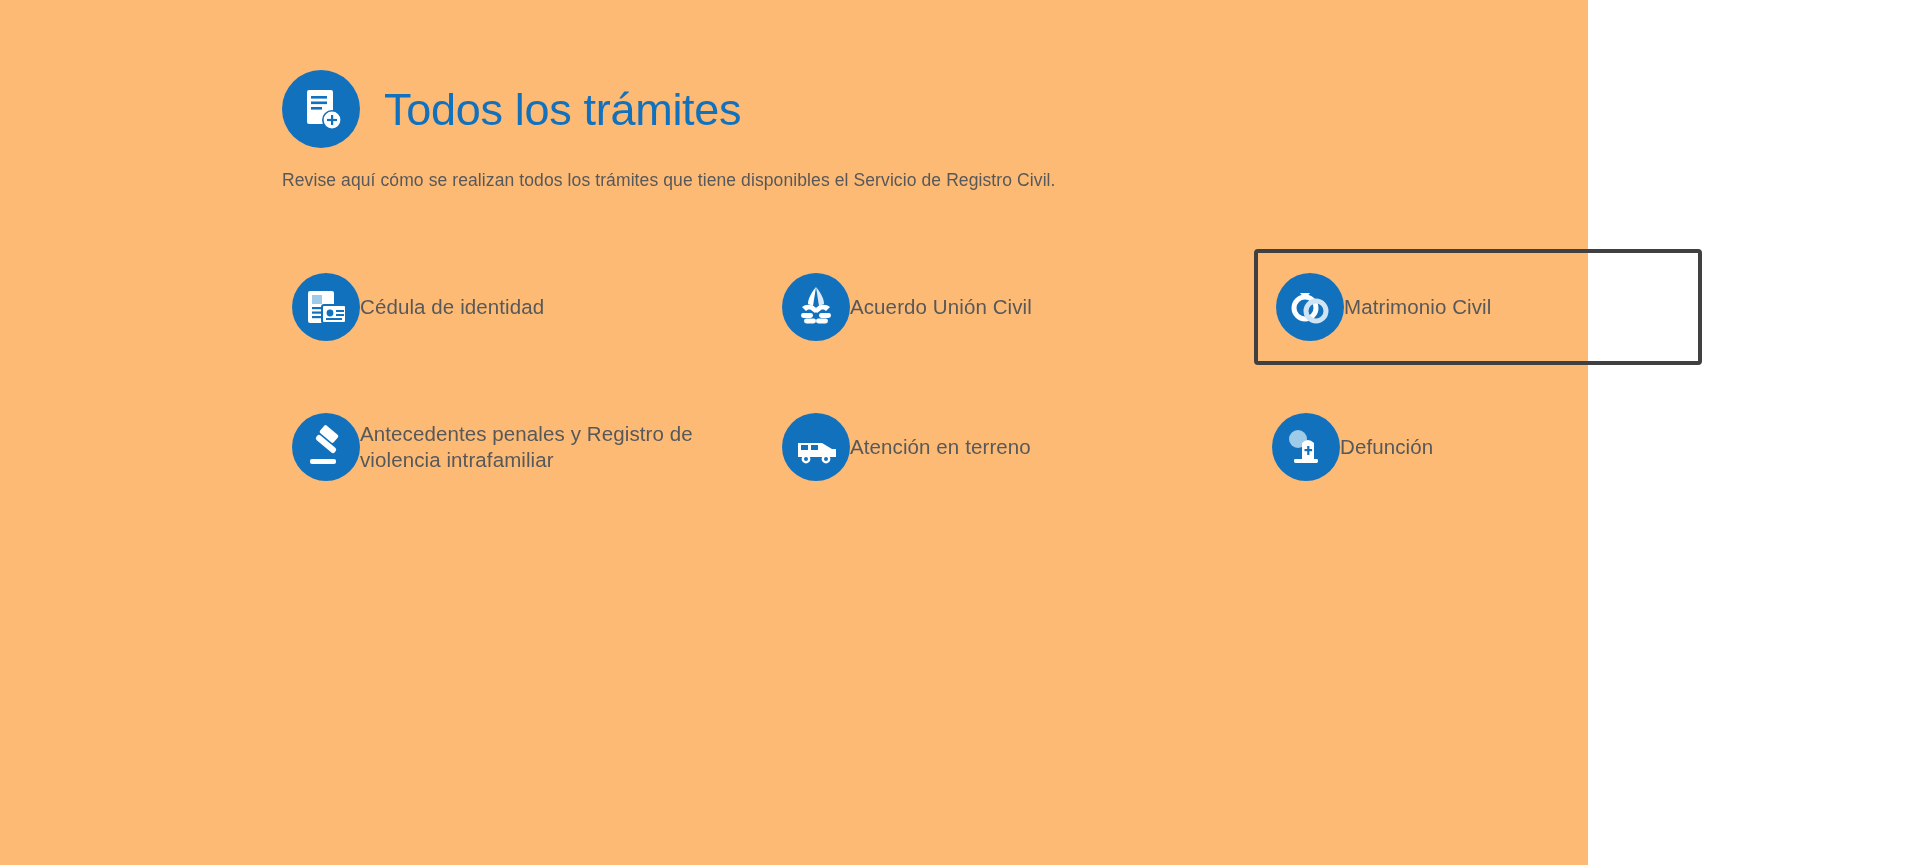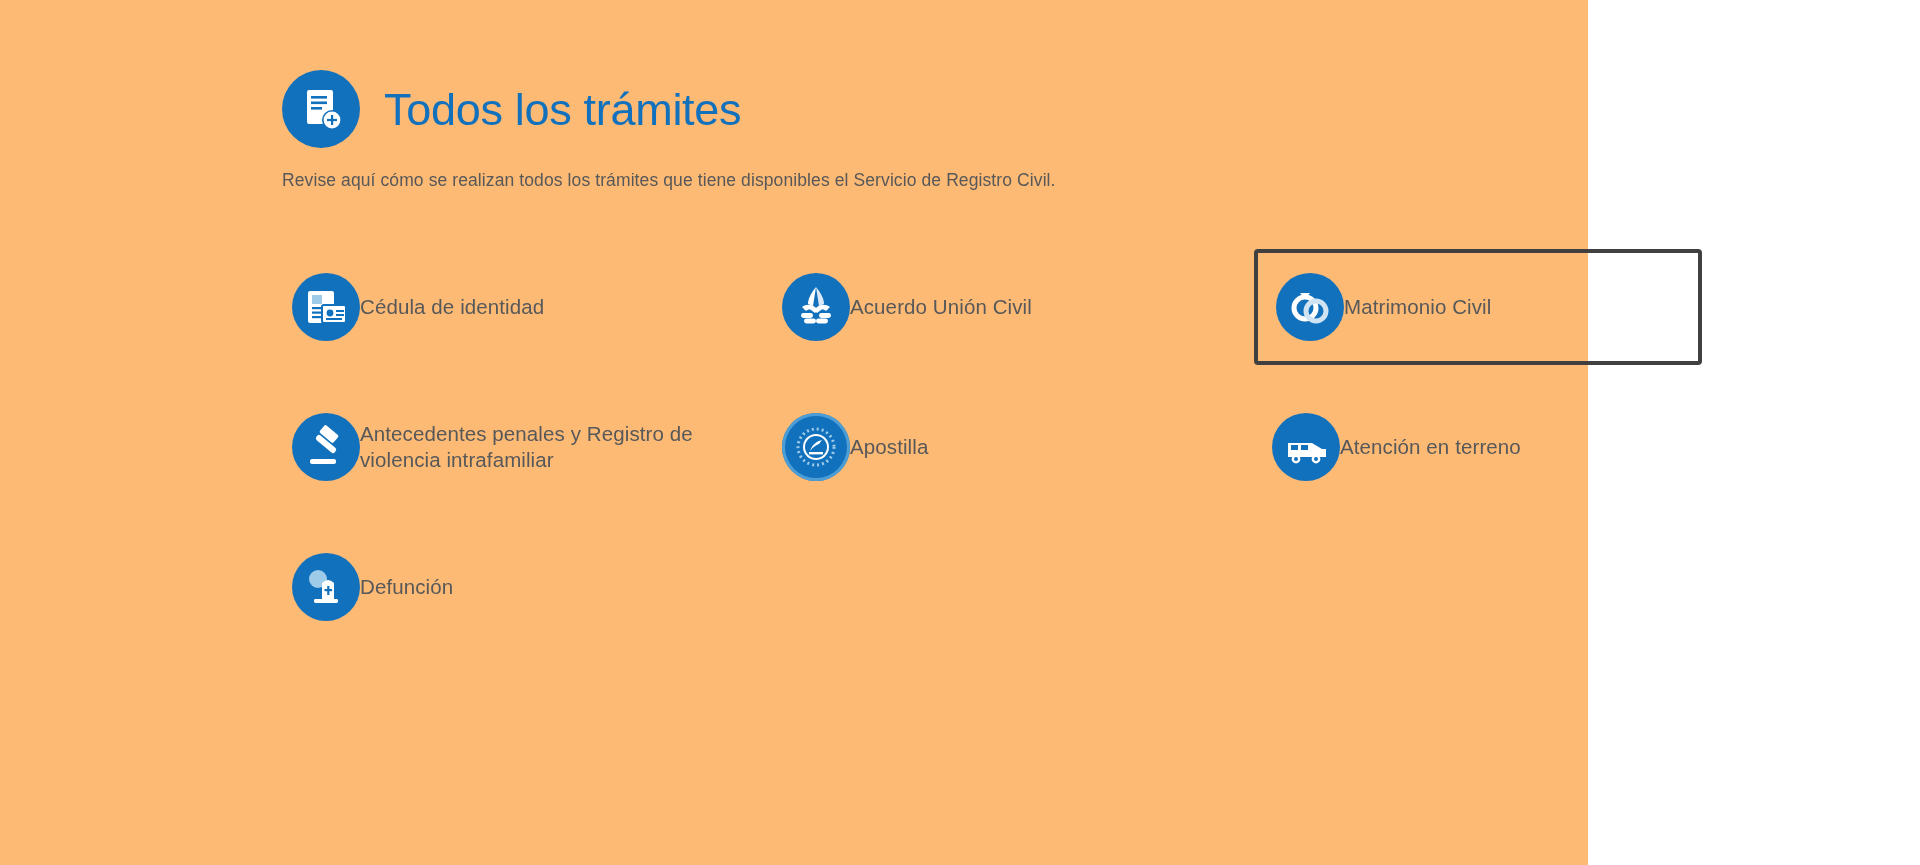--- a/index.html
+++ b/index.html
@@ -171,32 +171,20 @@
         <span class="tile-icon">
           <svg width="68" height="68" viewBox="0 0 68 68" aria-hidden="true">
             <rect x="28" y="16" width="18" height="10" rx="2" fill="#ffffff" transform="rotate(40 37 21)"></rect>
             <rect x="22" y="28" width="24" height="6" rx="2.4" fill="#ffffff" transform="rotate(40 34 31)"></rect>
             <rect x="18" y="46" width="26" height="5" rx="2" fill="#ffffff"></rect>
           </svg>
         </span>
         <span class="tile-label">Antecedentes penales y Registro de violencia intrafamiliar</span>
       </a>
 
-      <a class="tile" href="#" style="text-decoration:none">
-        <span class="tile-icon ring">
-          <svg width="68" height="68" viewBox="0 0 68 68" aria-hidden="true">
-            <circle cx="34" cy="34" r="18" fill="none" stroke="#9ecbe8" stroke-width="3" stroke-dasharray="2 3"></circle>
-            <circle cx="34" cy="34" r="13" fill="#ffffff"></circle>
-            <circle cx="34" cy="34" r="11" fill="#1271bd"></circle>
-            <path d="M28 38 c3-8 8-10 12-11 l-3 4 c-3 1-6 3-9 7z" fill="#ffffff"></path>
-            <rect x="27" y="39" width="14" height="2.4" fill="#ffffff"></rect>
-          </svg>
-        </span>
-        <span class="tile-label">Apostilla</span>
-      </a>
 
       <a class="tile" href="#" style="text-decoration:none">
         <span class="tile-icon">
           <svg width="68" height="68" viewBox="0 0 68 68" aria-hidden="true">
             <path d="M16 30 h24 l10 6 h4 v8 H16 z" fill="#ffffff"></path>
             <rect x="19" y="32" width="7" height="5" fill="#1271bd"></rect>
             <rect x="29" y="32" width="7" height="5" fill="#1271bd"></rect>
             <circle cx="24" cy="46" r="4.4" fill="#ffffff"></circle>
             <circle cx="24" cy="46" r="2" fill="#1271bd"></circle>
             <circle cx="44" cy="46" r="4.4" fill="#ffffff"></circle>

